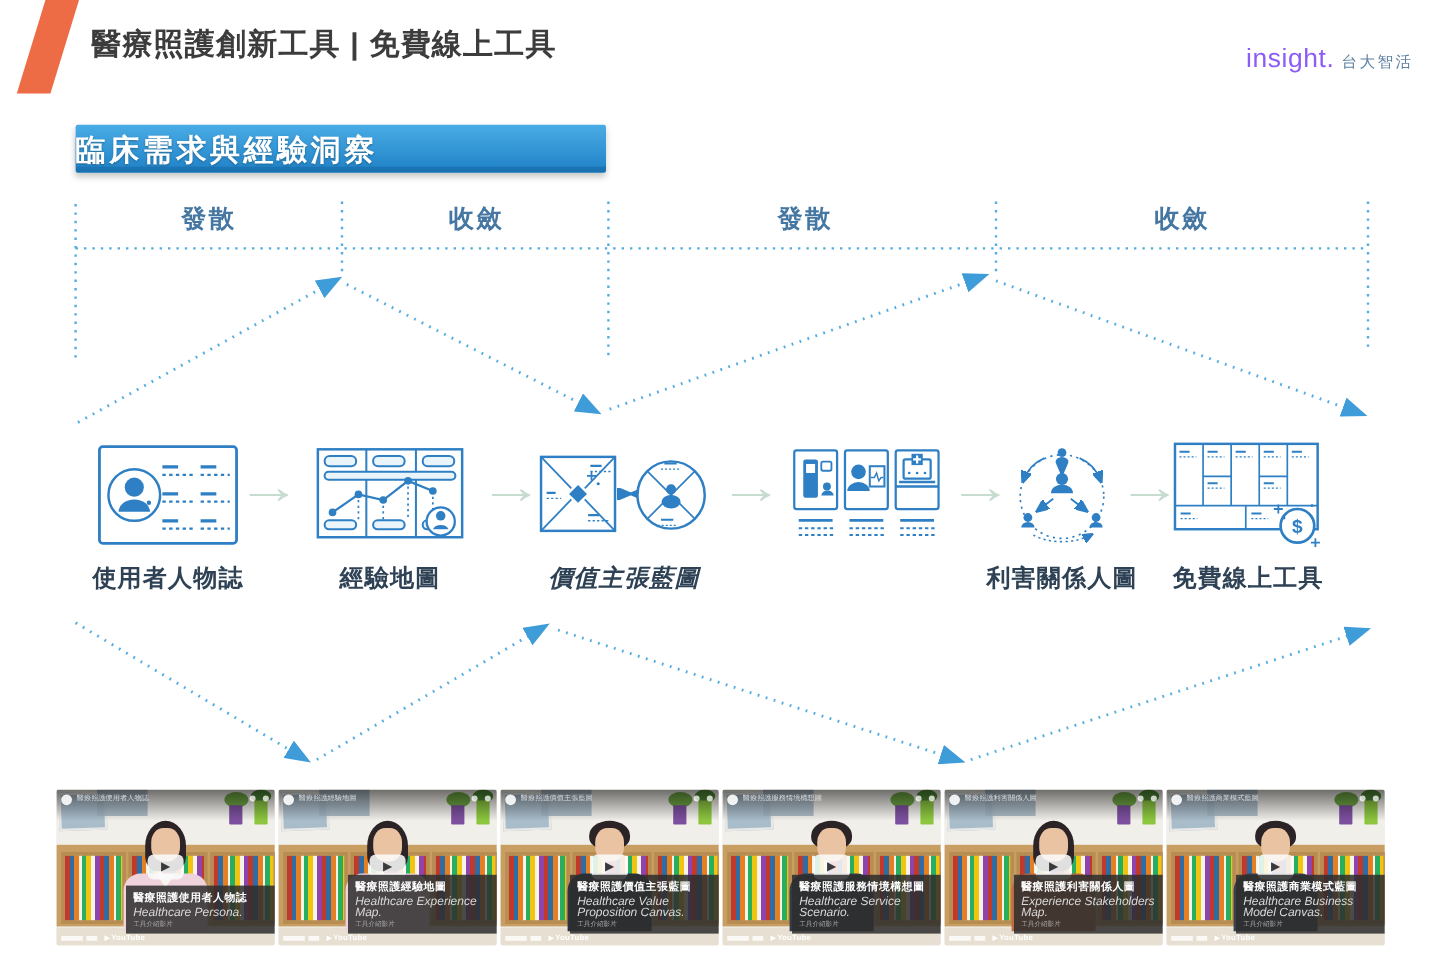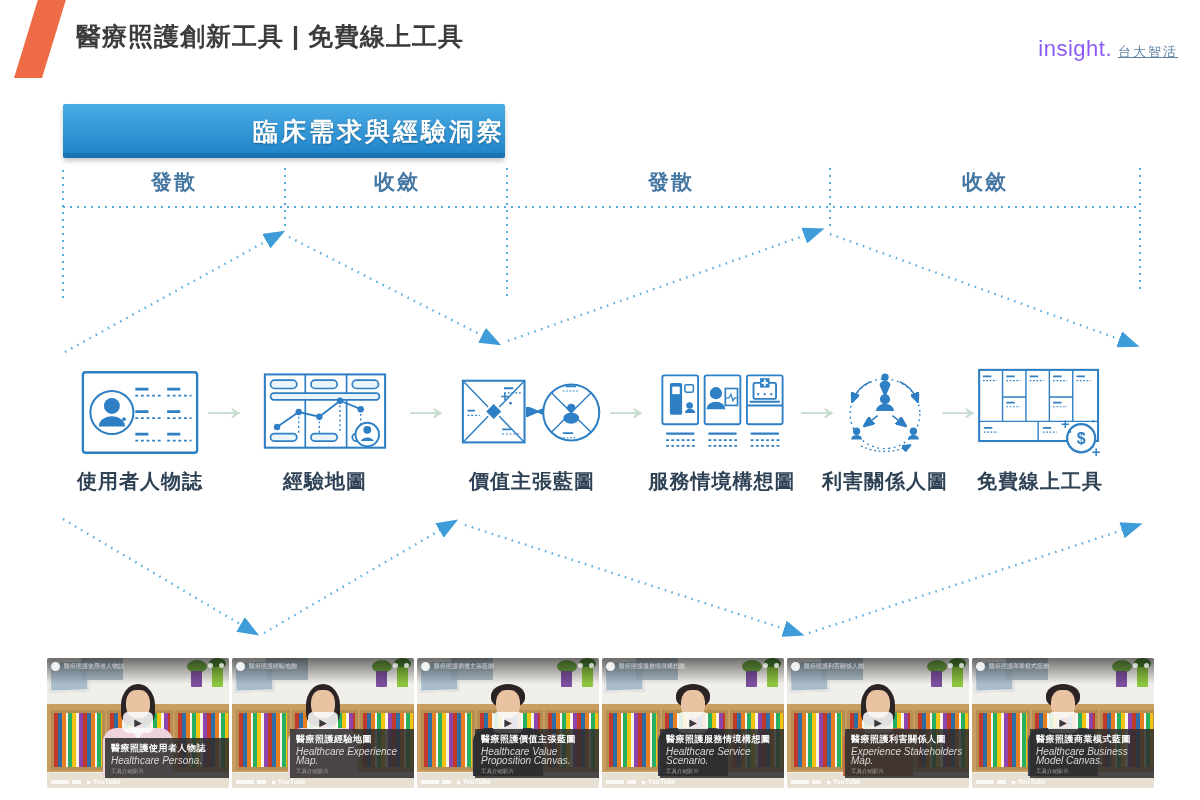--- a/index.html
+++ b/index.html
@@ -6,27 +6,27 @@
   #page{position:relative;width:1200px;height:800px;background:#fff;overflow:hidden;
         font-family:"Liberation Sans","DejaVu Sans",sans-serif;}
 
   
   .slash{position:absolute;left:14px;top:0;width:28px;height:78px;background:#ED6B45;
          transform:skewX(-17deg);transform-origin:bottom left;}
   .page-title{position:absolute;left:76px;top:20px;font-size:25px;font-weight:700;
               color:#3C3C3C;letter-spacing:1px;}
   .brand{position:absolute;right:22px;top:36px;display:flex;align-items:baseline;gap:6px;}
   .brand-name{font-size:22px;color:#8b5cf6;letter-spacing:.5px;}
-  .brand-org{font-size:13px;color:#5F82A3;letter-spacing:2px;text-decoration:underline;}
+  .brand-org{font-size:13px;color:#5F82A3;letter-spacing:2px;}
 
   
-  .banner{position:absolute;top:104px;height:54px;border-radius:2px;
+  .banner{position:absolute;top:104px;height:40px;border-radius:2px;
           background:linear-gradient(#49ACE5,#1F81C6);
           box-shadow:0 3px 5px rgba(0,0,0,.22), inset 0 -5px 0 rgba(9,76,128,.30);
-          display:flex;align-items:center;justify-content:flex-end;}
+          display:flex;align-items:center;justify-content:flex-start;}
   .banner span{color:#fff;font-size:25px;font-weight:700;letter-spacing:3px;
                text-shadow:0 1px 2px rgba(0,0,0,.3);}
   #banner1{left:63px;width:442px;}
   #banner2{left:513px;width:627px;}
 
   .phase{position:absolute;top:168px;width:120px;margin-left:-60px;text-align:center;
          font-size:21px;font-weight:700;color:#4577A2;letter-spacing:2px;}
 
   
   #flow{position:absolute;left:0;top:0;pointer-events:none;}
@@ -182,21 +182,21 @@
             <circle cx="104" cy="39" r="3.4"></circle>
         </g>
         <circle cx="111" cy="66" r="12.5" fill="#fff" stroke-width="2"></circle>
         <circle cx="111" cy="61" r="4.2" fill="#2E7FC4" stroke="none"></circle>
         <path d="M104 73 a7.5 6 0 0 1 14 0 z" fill="#2E7FC4" stroke="none"></path>
       </svg>
     </span>
     <span class="lbl">經驗地圖</span>
   </div>
 
-  <div class="tool" style="left:532px;">
+  <div class="tool" style="left:520px;font-style:italic;">
     <span class="ico">
       <svg width="142" height="83" viewBox="0 0 152 88" fill="none" stroke="#2E7FC4">
         <defs>
             <marker id="vpArw" markerWidth="7" markerHeight="6" refX="5" refY="3" orient="auto">
           <path d="M0,0 L7,3 L0,6 z" fill="#2E7FC4"></path>
             </marker>
           </defs>
         <rect x="2" y="10" width="66" height="66" fill="#fff" stroke-width="2.2"></rect>
         <g stroke-width="1.6">
             <path d="M2 10 29 38M68 10 41 38M2 76 29 48M68 76 41 48"></path>
@@ -254,21 +254,20 @@
         <circle cx="118" cy="22" r="1.2" fill="#2E7FC4" stroke="none"></circle>
         <path d="M95 30h32M92 34h38" stroke-width="2.2"></path>
         <g stroke-width="2.4">
             <path d="M6 64h30M51 64h30M96 64h30"></path>
           </g>
         <g stroke-width="1.8" stroke-dasharray="3 2.5">
             <path d="M6 71h32M51 71h32M96 71h32M6 77h32M51 77h32M96 77h32"></path>
           </g>
       </svg>
     </span>
-    <span class="lbl">服務情境構想圖</span>
   </div>
 
   <div class="tool" style="left:885px;">
     <span class="ico">
       <svg width="88" height="88" viewBox="0 0 96 94" fill="none" stroke="#2E7FC4">
         <defs>
             <marker id="skArw" markerWidth="7" markerHeight="6" refX="5" refY="3" orient="auto">
           <path d="M0,0 L7,3 L0,6 z" fill="#2E7FC4"></path>
             </marker>
           </defs>

